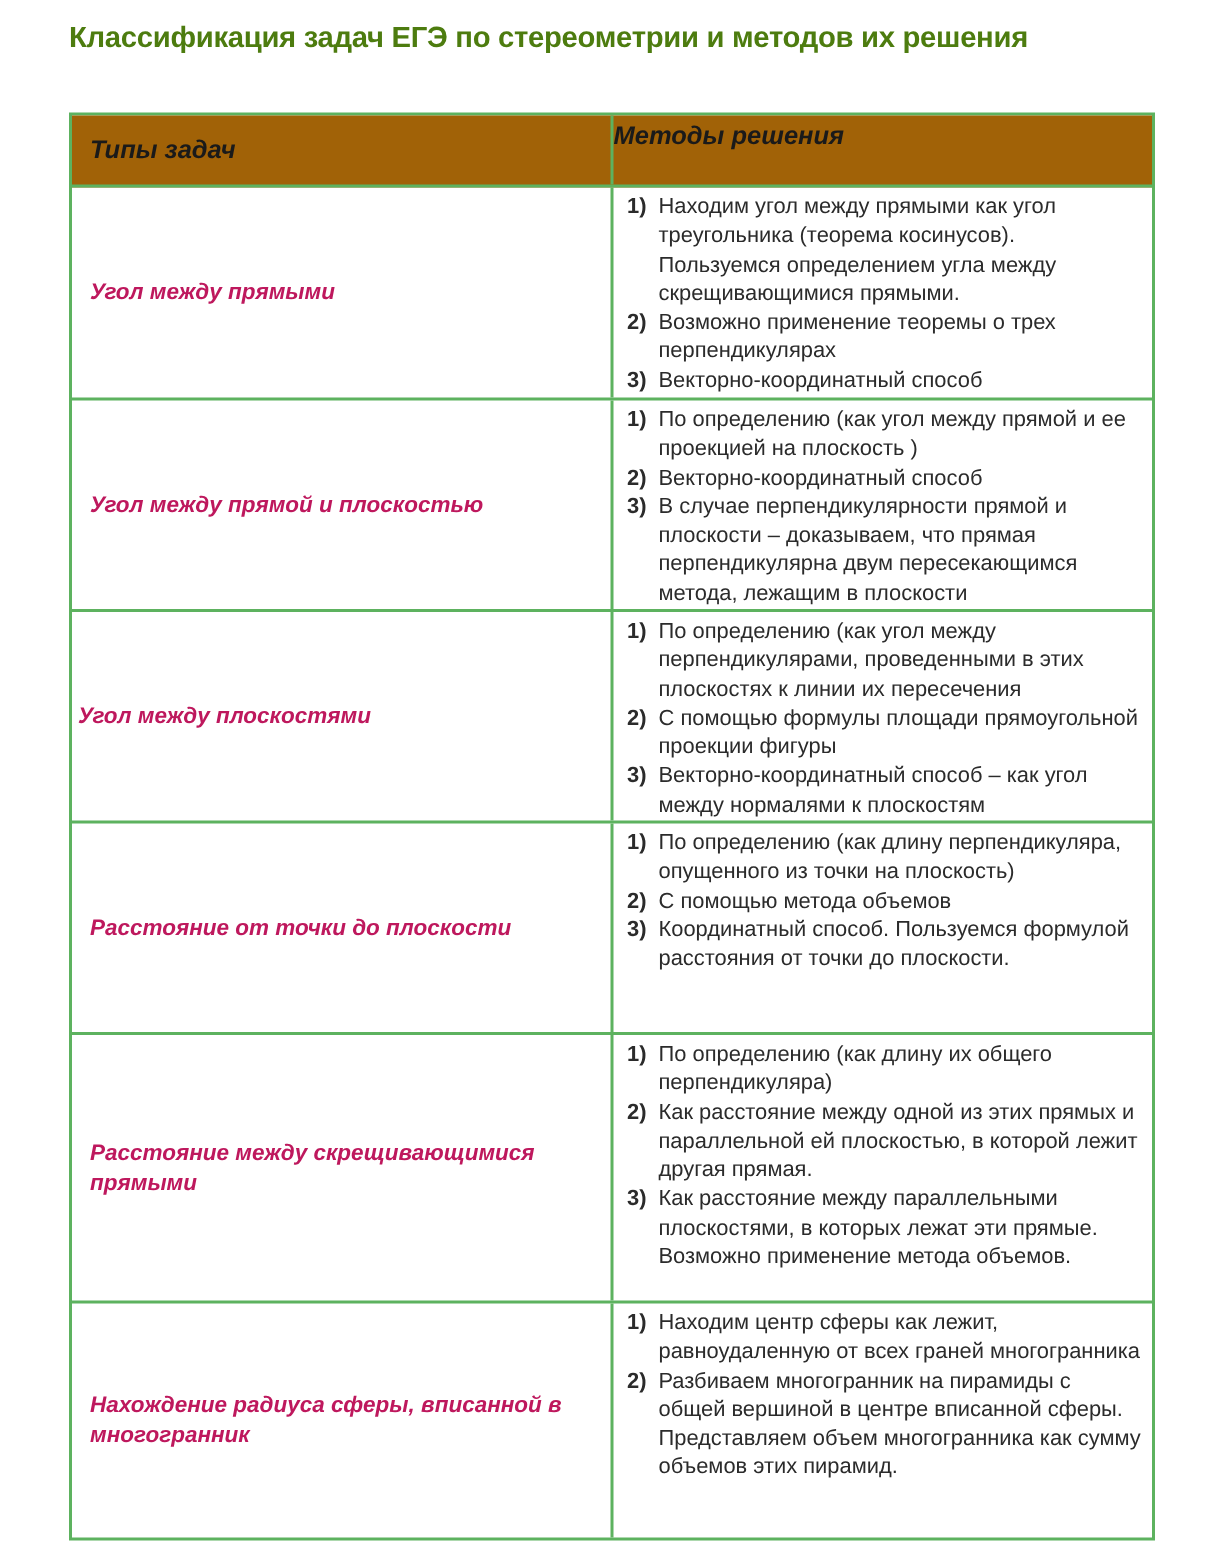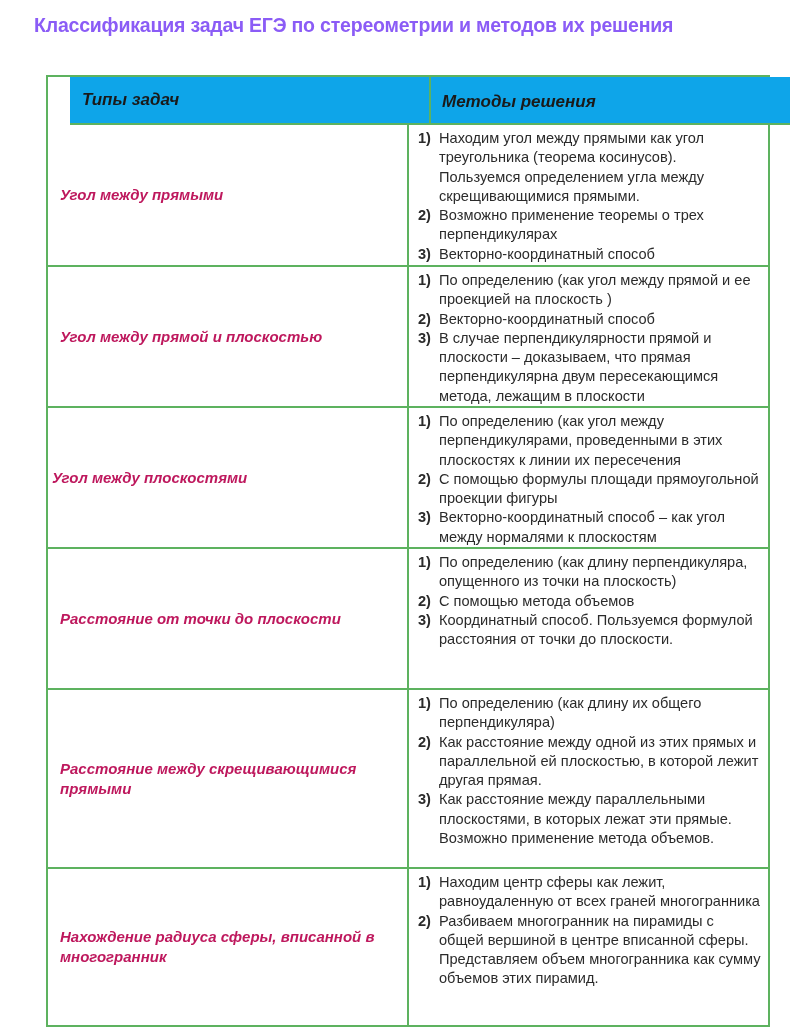--- a/index.html
+++ b/index.html
@@ -1,30 +1,30 @@
 <!DOCTYPE html>
 <html><head>
   <meta charset="utf-8">
   <style>
     html, body { margin: 0; padding: 0; background: #ffffff; }
     body { width: 805px; height: 1036px; position: relative; overflow: hidden;
            font-family: "Liberation Sans", "DejaVu Sans", sans-serif; color: #231f20; }
-    .title { position: absolute; left: 34px; top: 14px; font-size: 19.5px; font-weight: bold;
-             color: #8b5cf6; letter-spacing: -0.2px; white-space: nowrap; }
+    .title { position: absolute; left: 46px; top: 14px; font-size: 19.5px; font-weight: bold;
+             color: #4d7c0f; letter-spacing: -0.2px; white-space: nowrap; }
     .tbl { position: absolute; left: 46px; top: 75px; width: 724px; height: 952px;
            border: 2px solid #5db25f; box-sizing: border-box; }
     .row { position: absolute; left: 0; width: 100%; box-sizing: border-box;
            border-bottom: 2px solid #5db25f; }
     .row.last { border-bottom: none; }
-    .hdr { background: #0ea5e9; margin-left: 22px; }
+    .hdr { background: #a16207; }
     .c1 { position: absolute; left: 0; top: 0; bottom: 0; width: 361px; box-sizing: border-box;
           border-right: 2px solid #5db25f; display: flex; align-items: center; padding-left: 12px; padding-right: 8px; }
     .c2 { position: absolute; left: 361px; top: 0; bottom: 0; right: 0; box-sizing: border-box;
           padding: 4px 6px 0 9px; }
-    .hdr .c2 { display: flex; align-items: center; padding-left: 11px; }
+    .hdr .c2 { display: flex; padding-left: 0; }
     .htxt { font-size: 17px; font-weight: bold; font-style: italic; color: #1a1a1a; }
     .type { font-size: 15px; font-weight: bold; font-style: italic; line-height: 20px; color: #be185d; }
     ol { list-style: none; margin: 0; padding: 0; }
     li { position: relative; padding-left: 21px; font-size: 14.6px; line-height: 19.3px; color: #2b2b2b; }
     li .num { position: absolute; left: 0; top: 0; font-weight: bold; }
   </style>
 </head>
 <body>
 
 <div class="title">Классификация задач ЕГЭ по стереометрии и методов их решения</div>

